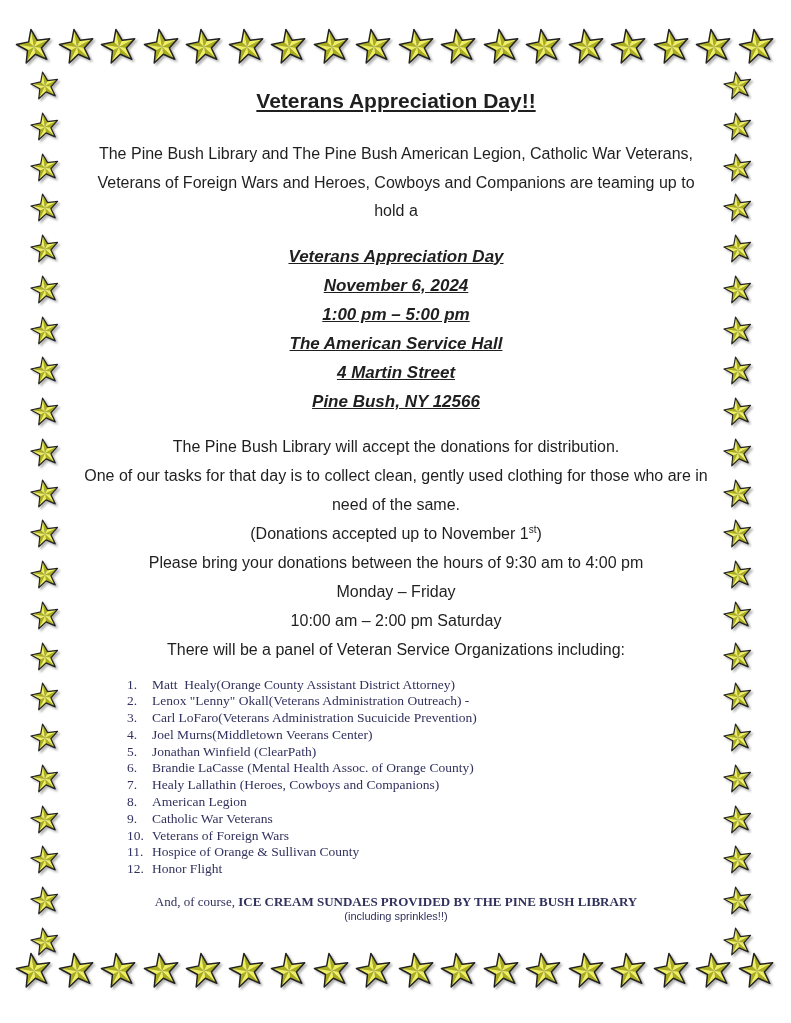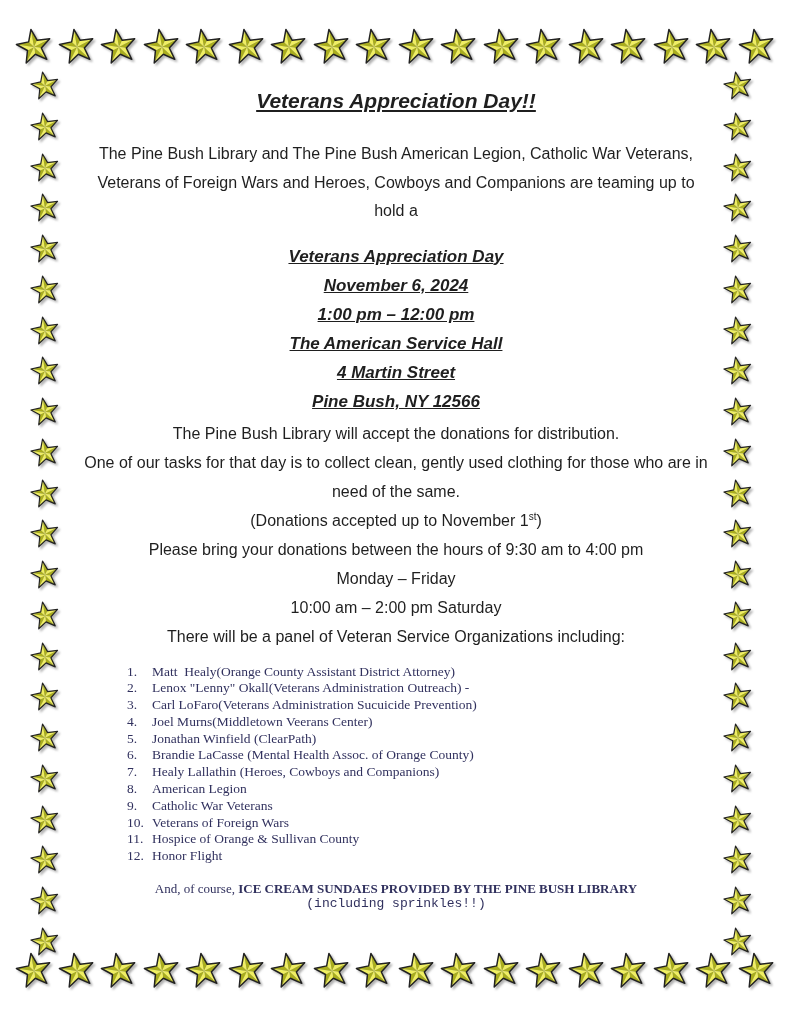--- a/index.html
+++ b/index.html
@@ -42,27 +42,27 @@
     width: 630px;
     text-align: center;
     color: #1f1f1f;
   }
   .title {
     margin: 0 0 26px 0;
     font-size: 21px;
     line-height: 26px;
     font-weight: bold;
   }
-  .title span { text-decoration: underline; font-style: italic; }
+  .title span { text-decoration: underline; }
   .intro {
     margin: 0 0 16px 0;
     font-size: 16px;
     line-height: 28.5px;
   }
-  .event-block { margin: 3px; }
+  .event-block { margin: 16px; }
   .event-line {
     font-size: 17px;
     line-height: 29px;
     font-weight: bold;
     font-style: italic;
   }
   .event-line span { text-decoration: underline; }
   .body-line {
     margin: 0;
     font-size: 16px;
@@ -90,22 +90,22 @@
   .li-text { white-space: pre-wrap; }
   .footer-line1 {
     margin: 16px 0 0 0;
     font-family: "Liberation Serif", serif;
     font-size: 13px;
     line-height: 15px;
     color: #31315e;
   }
   .footer-line2 {
     margin: 0;
-    font-family: Liberation Mono, monospace;
-    font-size: 13px;
+    font-family: Liberation Sans, sans-serif;
+    font-size: 11px;
     line-height: 15px;
     color: #31315e;
   }
 </style>
 </head>
 <body>
 
 <div class="page">
 
   <div id="border-top">
@@ -1319,21 +1319,21 @@
 
   <main class="content">
 
     <h1 class="title"><span>Veterans Appreciation Day!!</span></h1>
 
     <p class="intro">The Pine Bush Library and The Pine Bush American Legion, Catholic War Veterans, Veterans of Foreign Wars and Heroes, Cowboys and Companions are teaming up to hold a</p>
 
     <div class="event-block">
       <div class="event-line"><span>Veterans Appreciation Day</span></div>
       <div class="event-line"><span>November 6, 2024</span></div>
-      <div class="event-line"><span>1:00 pm – 12:00 pm</span></div>
+      <div class="event-line"><span>1:00 pm – 5:00 pm</span></div>
       <div class="event-line"><span>The American Service Hall</span></div>
       <div class="event-line"><span>4 Martin Street</span></div>
       <div class="event-line"><span>Pine Bush, NY 12566</span></div>
     </div>
 
     <p class="body-line">The Pine Bush Library will accept the donations for distribution.</p>
     <p class="body-line">One of our tasks for that day is to collect clean, gently used clothing for those who are in need of the same.</p>
     <p class="body-line"><span>(Donations accepted up to November 1</span><sup>st</sup><span>)</span></p>
     <p class="body-line">Please bring your donations between the hours of 9:30 am to 4:00 pm</p>
     <p class="body-line">Monday – Friday</p>

